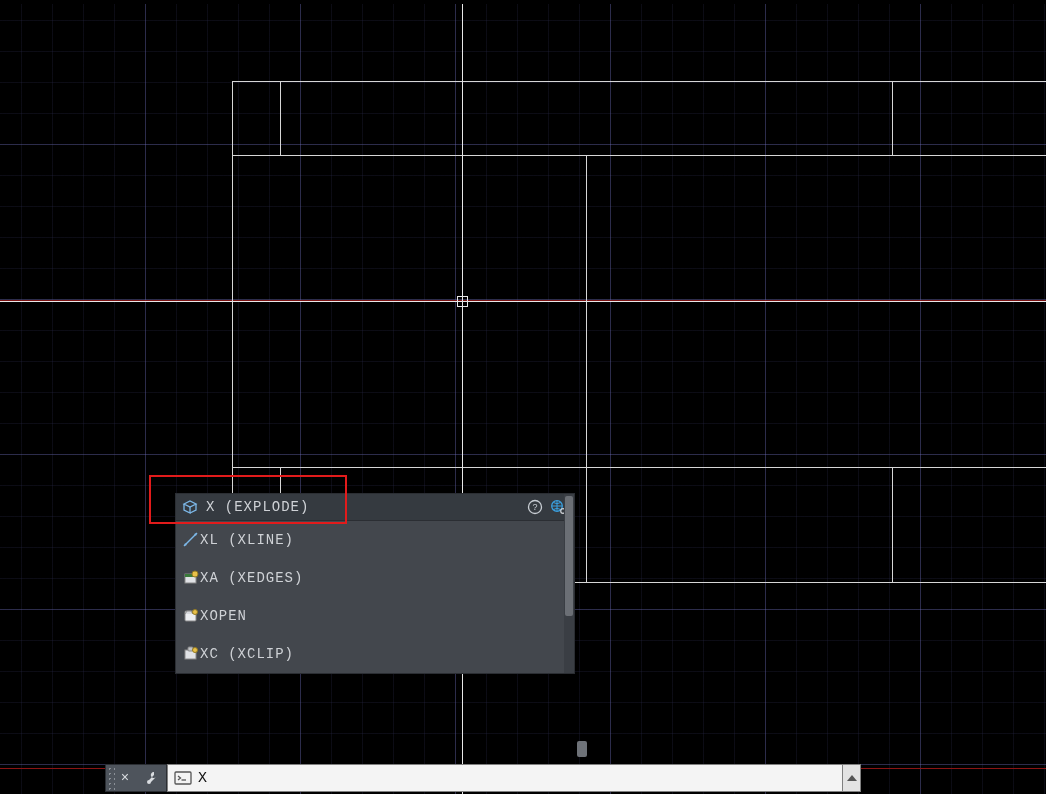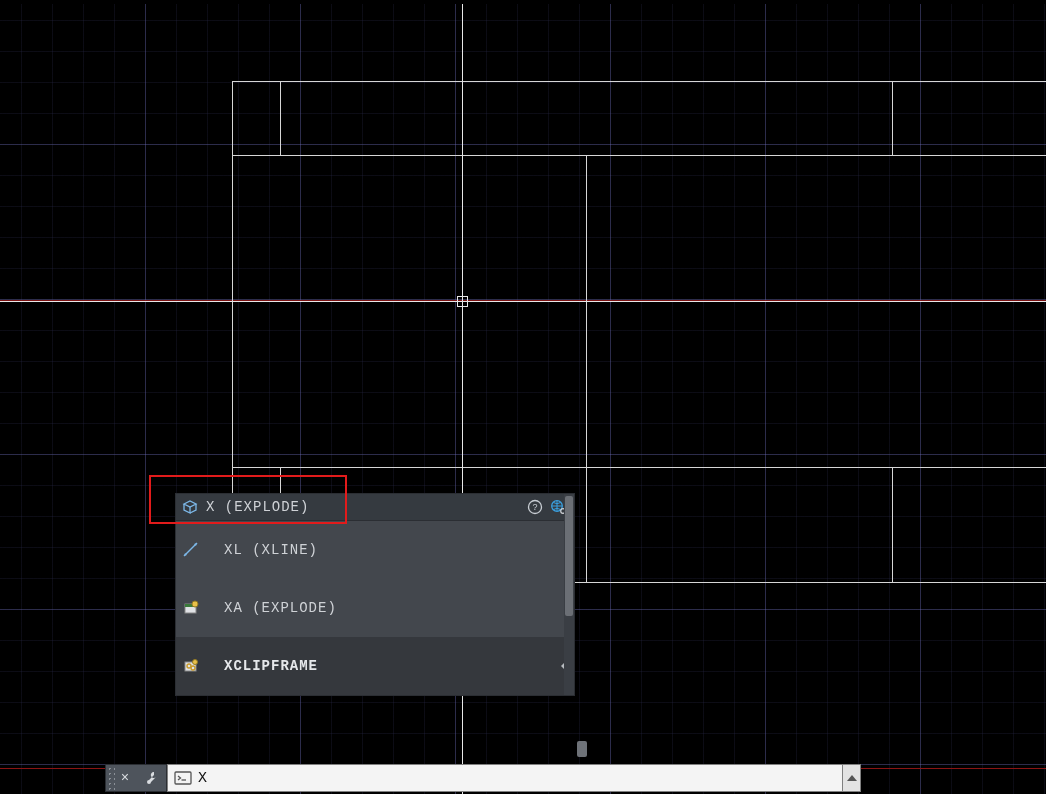--- a/index.html
+++ b/index.html
@@ -61,22 +61,22 @@
     padding: 4px 6px;
     background: #353a40;
     border-bottom: 1px solid #2b2e33;
     gap: 6px;
     position: relative;
   }
   .popup-header .label { flex:1; letter-spacing: 1px; }
   .popup-header .hicons { display:flex; gap:6px; align-items:center; }
   .popup-item {
     display:flex; align-items:center;
-    padding: 20px 6px;
-    gap: 24px;
+    padding: 10px 6px;
+    gap: 0;
     letter-spacing: 1px;
     cursor: pointer;
     position: relative;
   }
   .popup-item.bold .label { font-weight: bold; color:#e6e8eb; }
   .popup-item.sel { background: #35383d; }
   .popup-item .arrow {
     position:absolute; right:8px; top:50%; transform:translateY(-50%);
     width:0;height:0;border-top:5px solid transparent;border-bottom:5px solid transparent;border-right:5px solid #b7bbc0;
   }
@@ -213,33 +213,41 @@
           <span class="label">XL (XLINE)</span>
         </div>
         <div class="popup-item">
           <span class="ico">
             <svg width="18" height="18" viewBox="0 0 18 18">
               <rect x="3" y="5" width="11" height="9" fill="#e0e2e5" stroke="#888"></rect>
               <rect x="3" y="5" width="11" height="3" fill="#3a7a3a"></rect>
               <circle cx="13" cy="5" r="3" fill="#e8c04a" stroke="#937a20"></circle>
             </svg>
           </span>
-          <span class="label">XA (EXPLODE)</span>
-        </div>
-        <div class="popup-item bold sel">
+          <span class="label">XA (XEDGES)</span>
+        </div>
+        <div class="popup-item">
+          <span class="ico">
+            <svg width="18" height="18" viewBox="0 0 18 18">
+              <rect x="3" y="4" width="11" height="10" rx="1" fill="#eceef1" stroke="#888"></rect>
+              <path d="M3 7 L5 4 H9 L11 7" fill="#d7d9dc" stroke="#888"></path>
+              <circle cx="13" cy="5" r="2.5" fill="#e8c04a" stroke="#937a20"></circle>
+            </svg>
+          </span>
+          <span class="label">XOPEN</span>
+        </div>
+        <div class="popup-item">
           <span class="ico">
             <svg width="18" height="18" viewBox="0 0 18 18">
               <rect x="3" y="5" width="11" height="9" fill="#e0e2e5" stroke="#888"></rect>
-              <circle cx="7" cy="9" r="2" fill="none" stroke="#c79a2a" stroke-width="1.4"></circle>
-              <circle cx="11" cy="11" r="2" fill="none" stroke="#c79a2a" stroke-width="1.4"></circle>
+              <rect x="6" y="2" width="5" height="4" rx="1" fill="#c0c3c7" stroke="#888"></rect>
               <circle cx="13" cy="5" r="2.5" fill="#e8c04a" stroke="#937a20"></circle>
             </svg>
           </span>
-          <span class="label">XCLIPFRAME</span>
-          <span class="arrow"></span>
+          <span class="label">XC (XCLIP)</span>
         </div>
       </div>
 
     <div class="scrollbar">
       <div class="scroll-thumb"></div>
     </div>
   </div>
 
   <div class="scroll-side-thumb" style="left:577px; top:737px;"></div>
 

